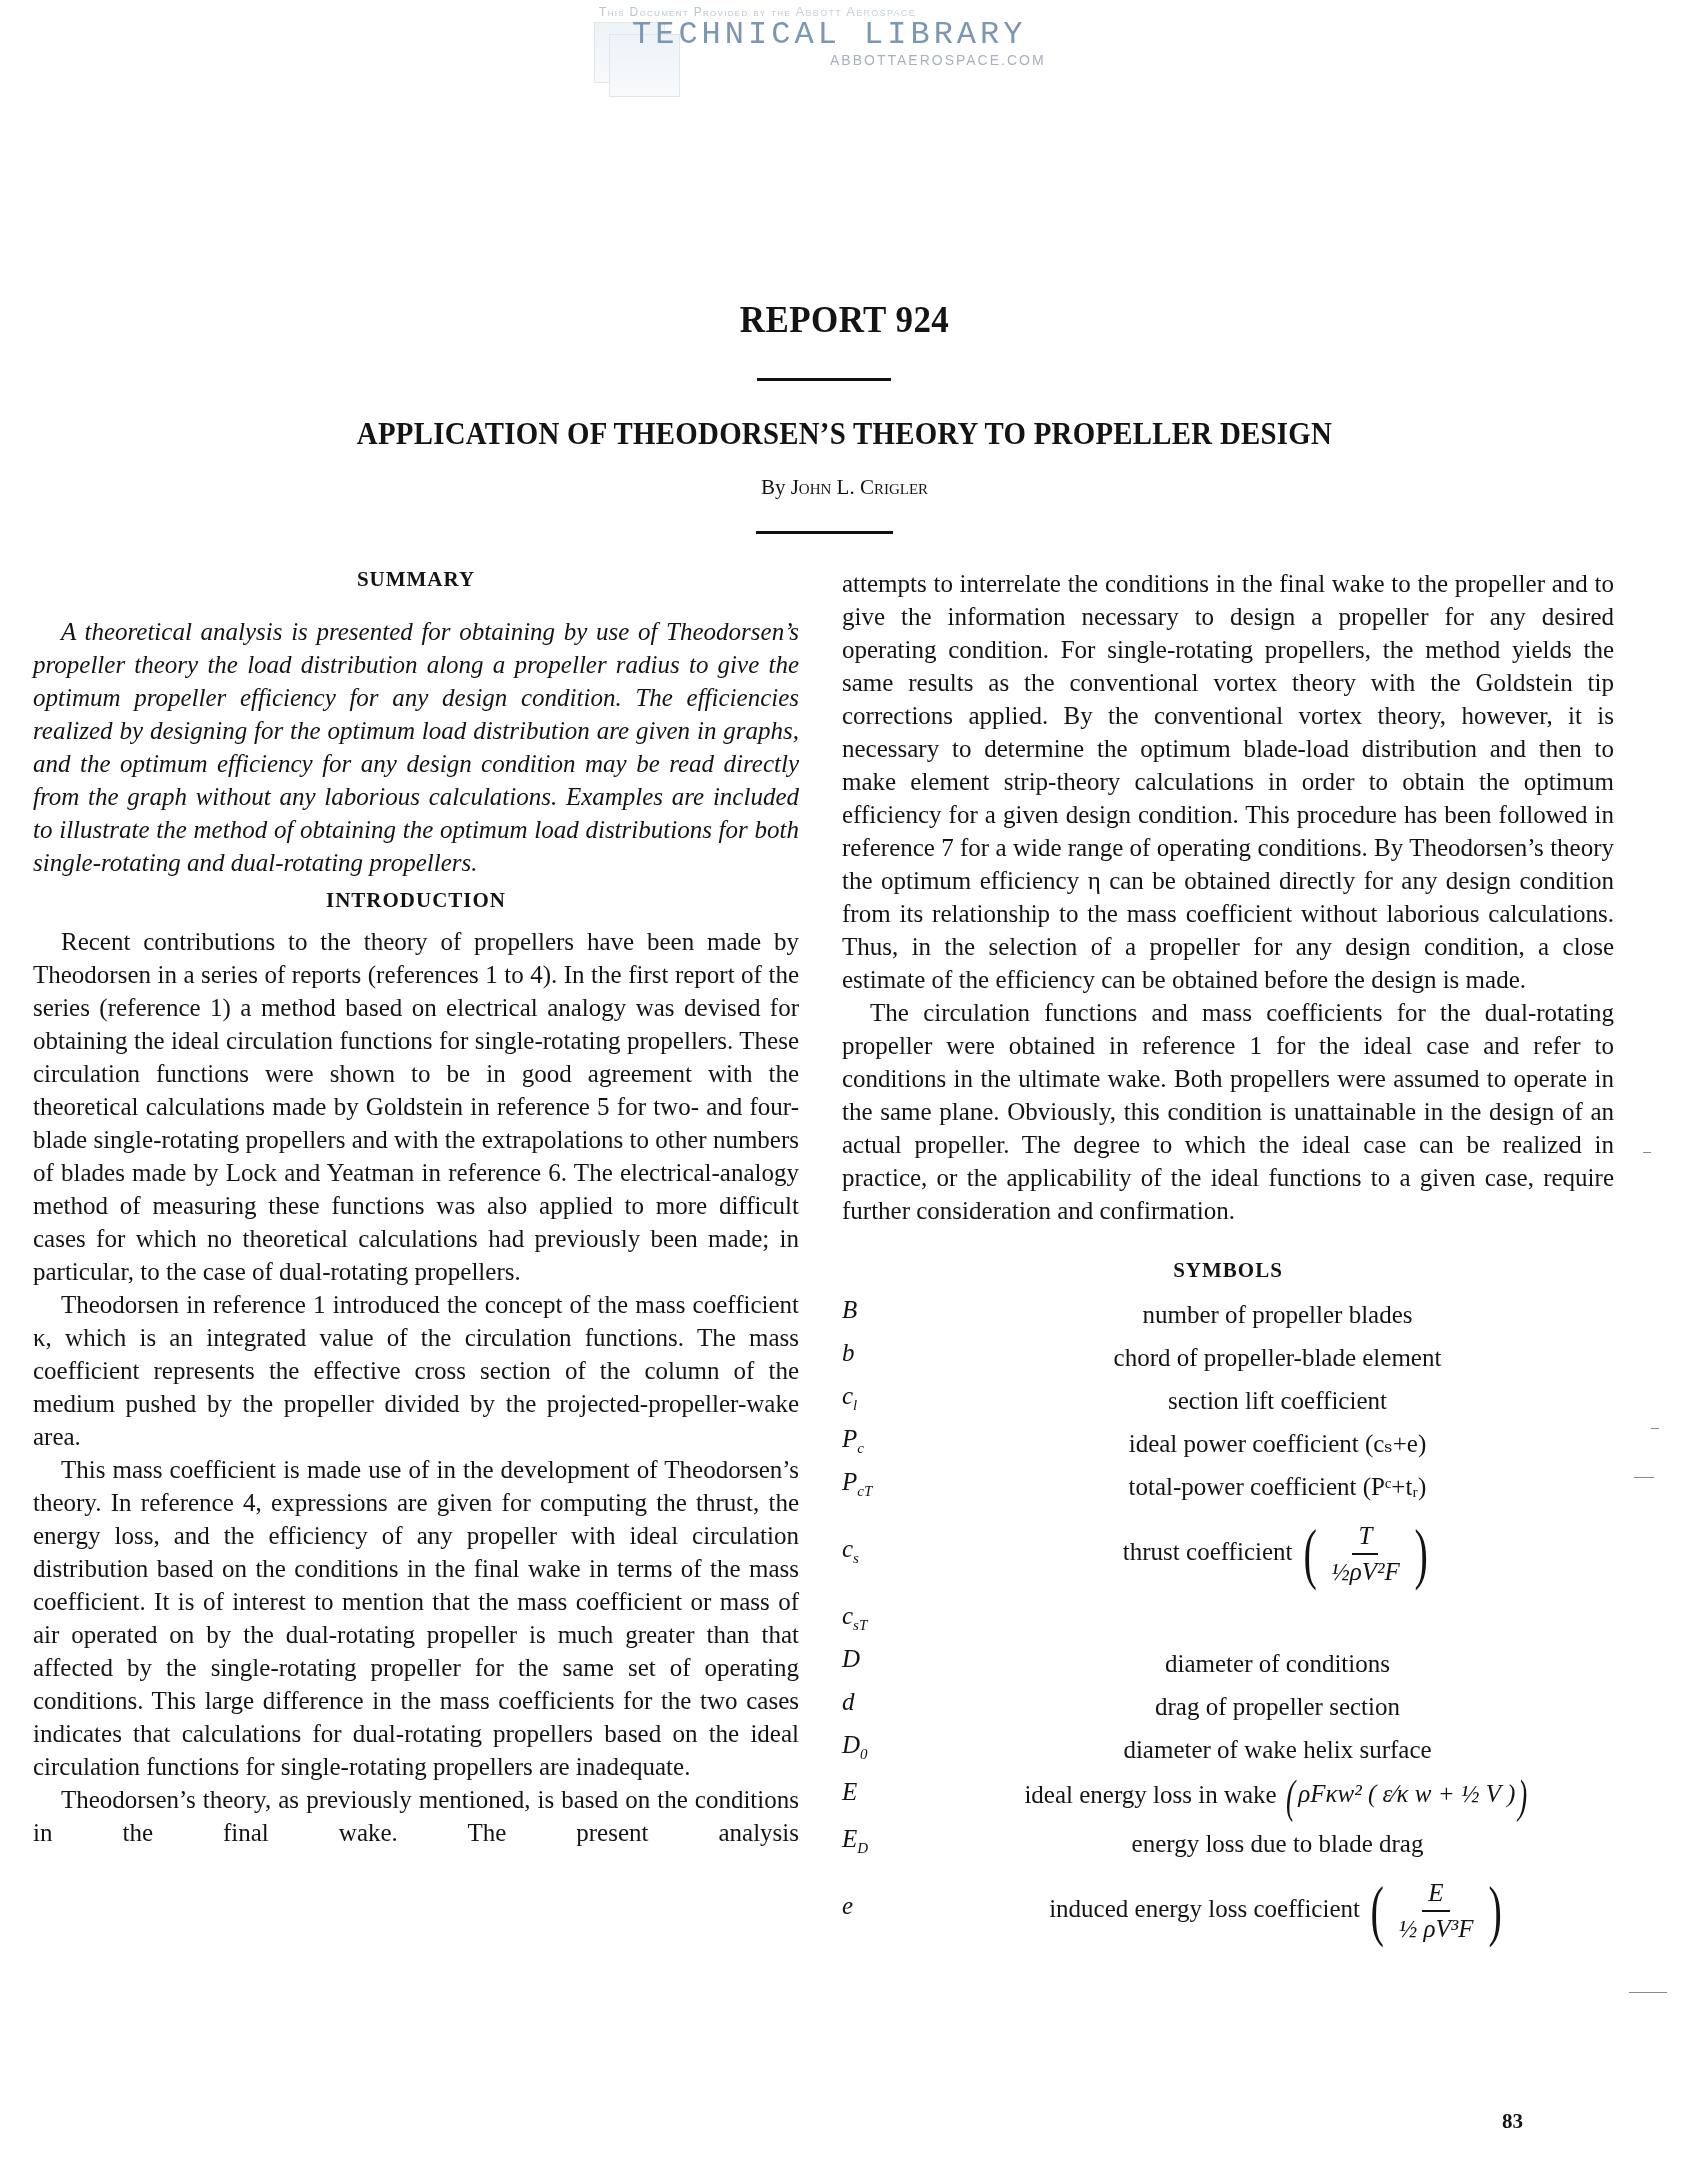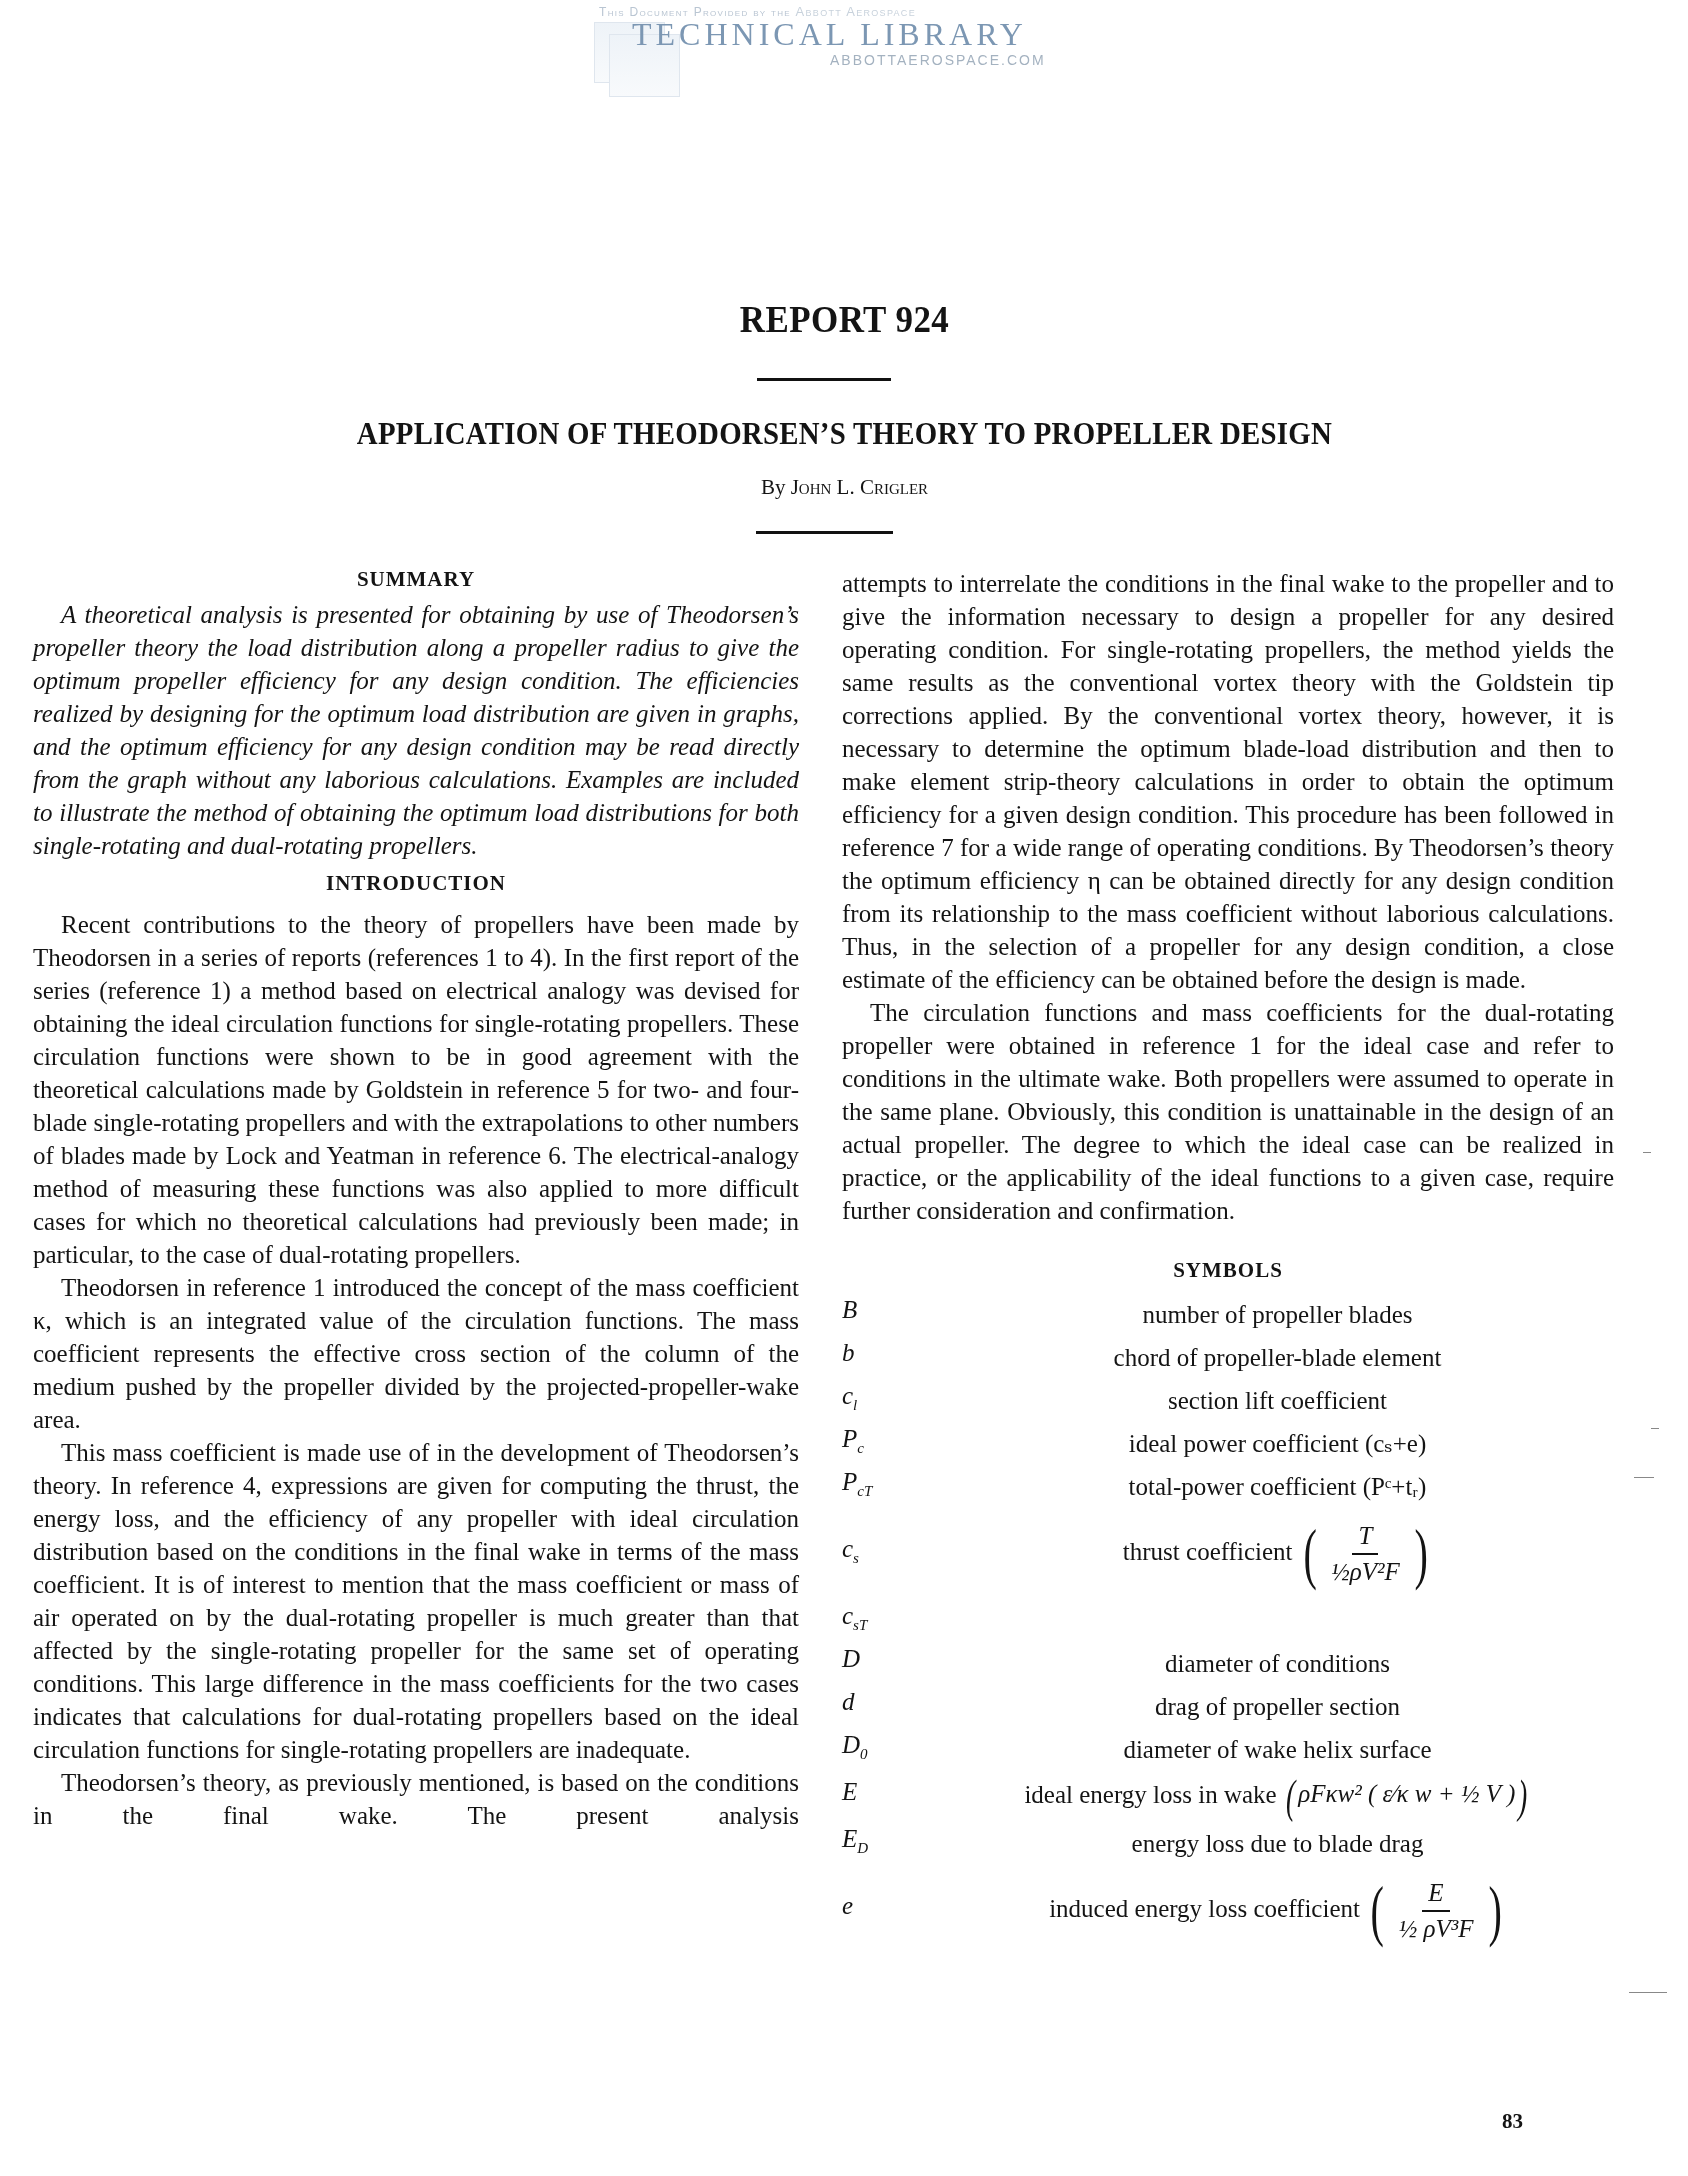--- a/index.html
+++ b/index.html
@@ -7,21 +7,21 @@
       width: 1689px; height: 2176px; position: relative; overflow: hidden;
       font-family: "Liberation Serif", "DejaVu Serif", serif; color: #141414;
     }
     
     .watermark { position: absolute; left: 594px; top: 2px; width: 495px; height: 109px; }
     .wm-pages { position: absolute; left: 0; top: 20px; width: 109px; height: 79px; }
     .wm-page { position: absolute; border: 1px solid #dfe6ee; background: linear-gradient(180deg,#eef3f8,#f8fafc); }
     .wm-line1 { position: absolute; left: 5px; top: 2px; font-family: "Liberation Sans", sans-serif;
       font-size: 12px; letter-spacing: 1.3px; color: #b9c5d2; white-space: nowrap; font-variant: small-caps; }
     .wm-line1 .accent { color: #c8d2dc; font-size: 13px; }
-    .wm-line2 { position: absolute; left: 38px; top: 14px; font-family: Liberation Serif, serif;
+    .wm-line2 { position: absolute; left: 38px; top: 14px; font-family: Liberation Mono, monospace;
       font-size: 32px; letter-spacing: 4px; color: #7c97b3; white-space: nowrap; }
     .wm-line3 { position: absolute; left: 236px; top: 50px; font-family: "Liberation Sans", sans-serif;
       font-size: 14px; letter-spacing: 2px; color: #a4b2c0; white-space: nowrap; }
 
     
     .report-no { position: absolute; top: 297px; left: 0; width: 100%; text-align: center;
       font-size: 38px; font-weight: bold; letter-spacing: 0.5px; transform: scaleX(0.92); }
     .rule { position: absolute; height: 3px; background: #111; }
     .rule1 { left: 757px; width: 134px; top: 378px; }
     .title { position: absolute; top: 416px; left: 0; width: 100%; text-align: center;
@@ -29,21 +29,21 @@
     .byline { position: absolute; top: 475px; left: 0; width: 100%; text-align: center; font-size: 21px; }
     .byline .sc { font-variant: small-caps; }
     .rule2 { left: 756px; width: 137px; top: 531px; }
 
     
     .col { position: absolute; font-size: 25px; line-height: 33px; text-align: justify; }
     .col-left { left: 33px; top: 564px; width: 766px; }
     .col-right { left: 842px; top: 567px; width: 772px; }
     .section-head { text-align: center; font-size: 21px; font-weight: bold; letter-spacing: 1px;
       line-height: 30px; margin: 0; }
-    .summary-head { margin-bottom: 4px; }
+    .summary-head { margin-bottom: 21px; }
     .summary { font-style: italic; margin: 0; text-indent: 28px; }
     .intro-head { margin-top: 6px; margin-bottom: 10px; }
     .para { margin: 0; text-indent: 28px; }
     .symbols-head { margin-top: 28px; margin-bottom: 8px; }
 
     
     .sym-row { display: flex; align-items: center; min-height: 38px; font-size: 25px; }
     .sym { width: 99px; font-style: italic; flex: none; }
     .sym sub { font-size: 15px; font-style: italic; }
     .sym-def { flex: 1; text-align: center; }

